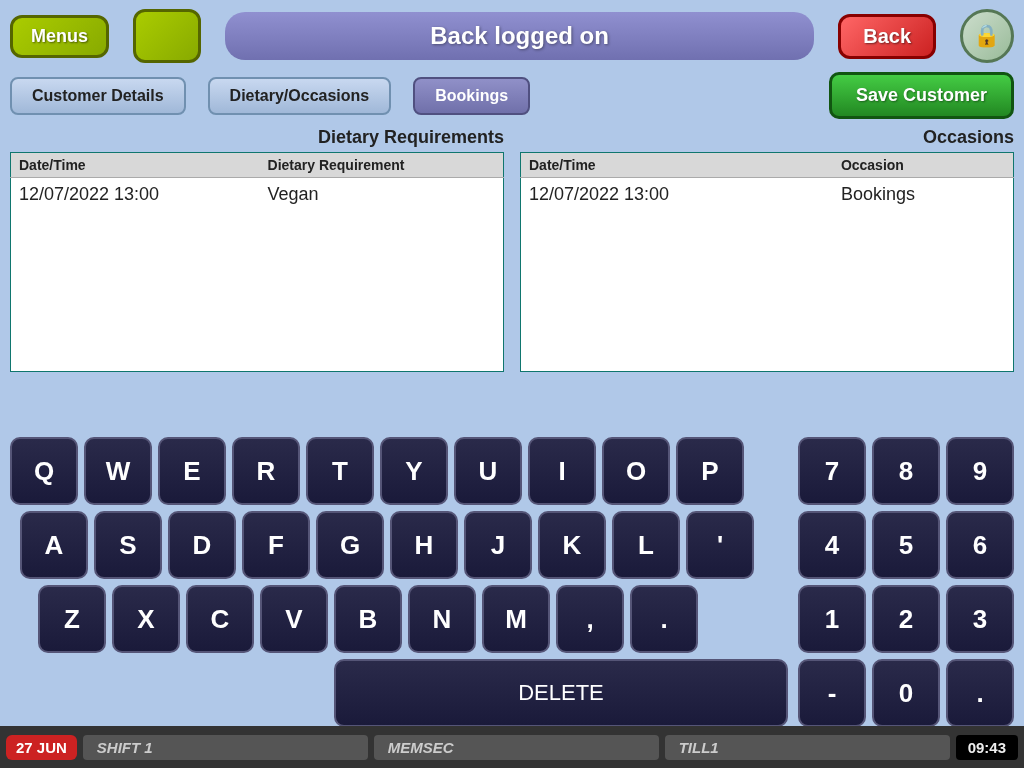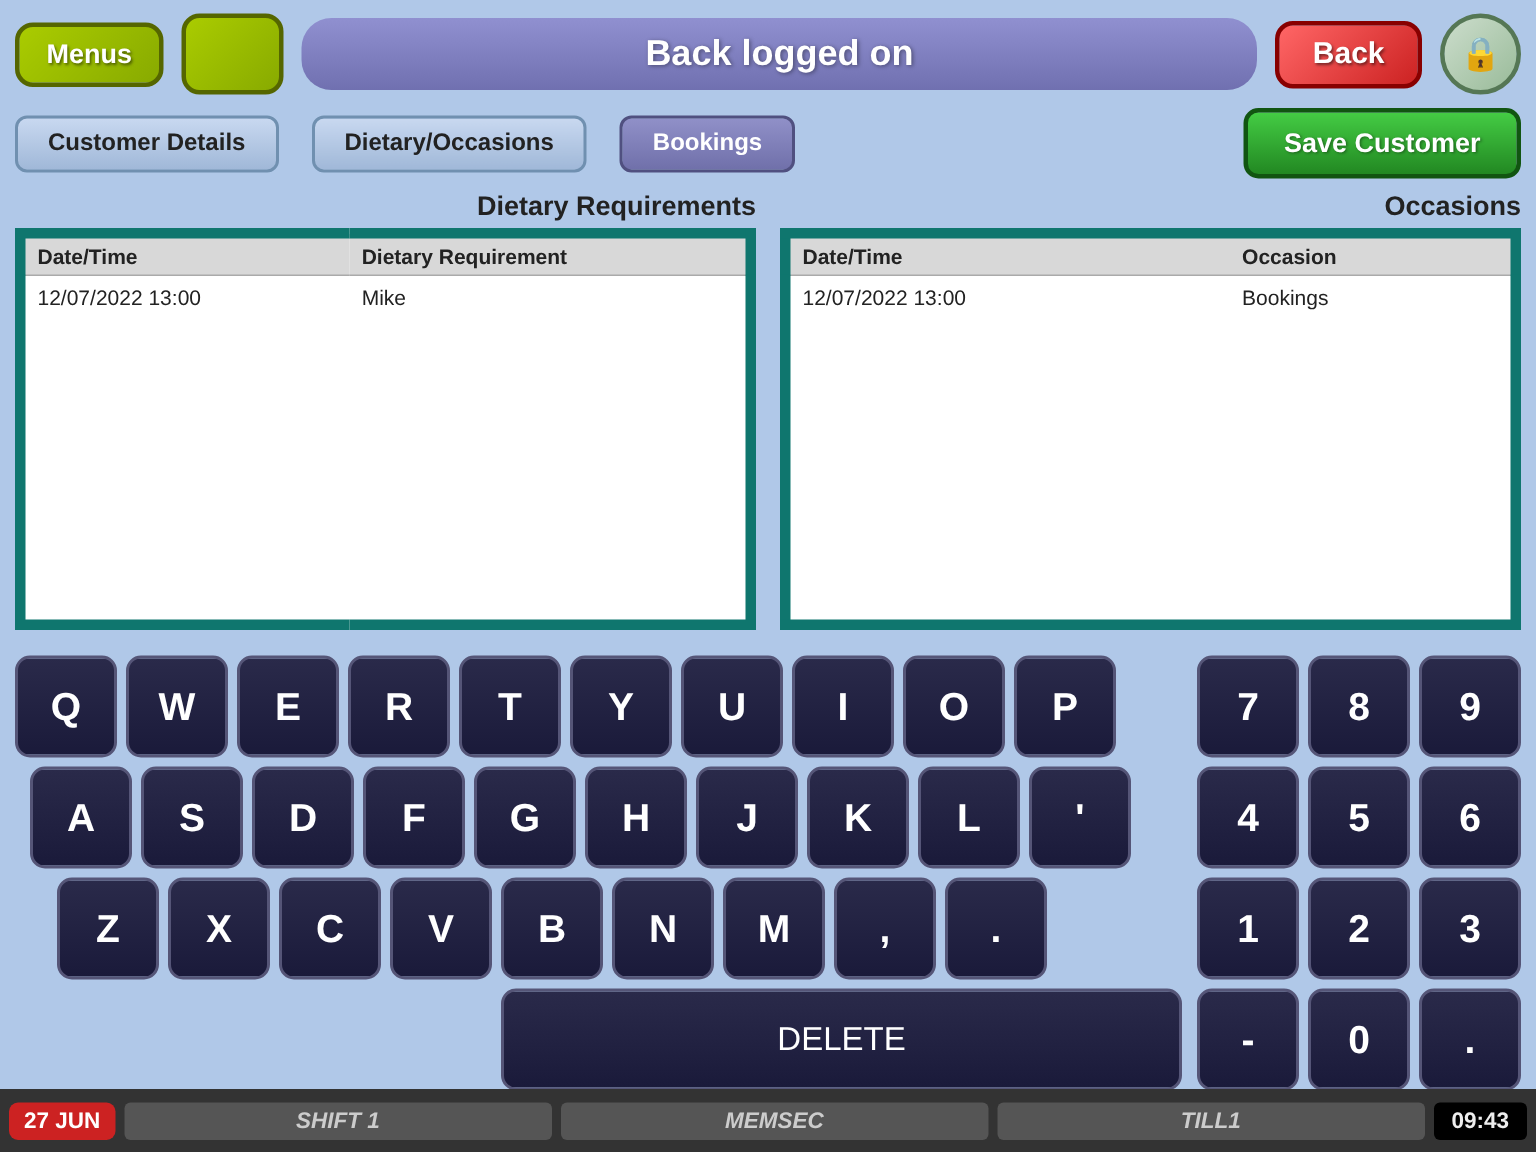--- a/index.html
+++ b/index.html
@@ -10,21 +10,21 @@
       font-family: Arial, sans-serif;
       overflow: hidden;
       position: relative;
     }
 
     
     .header {
       display: flex;
       align-items: center;
       padding: 8px 10px;
-      gap: 12px;
+      gap: 24px;
       height: 72px;
     }
     .btn-menus {
       background: linear-gradient(135deg, #aacc00, #88aa00);
       border: 3px solid #556600;
       border-radius: 12px;
       color: white;
       font-size: 18px;
       font-weight: bold;
       padding: 8px 18px;
@@ -124,38 +124,38 @@
       font-size: 18px;
       font-weight: bold;
       text-align: right;
       color: #222;
       margin-bottom: 4px;
     }
     .data-table {
       width: 100%;
       border-collapse: collapse;
       background: white;
-      border: 7px solid #0f766e;
-      height: 268px;
+      border: 1px solid #0f766e;
+      height: 220px;
       vertical-align: top;
     }
     .data-table thead tr {
       background: #d8d8d8;
     }
     .data-table th {
       text-align: left;
       padding: 4px 8px;
       font-size: 14px;
       font-weight: bold;
       border-bottom: 1px solid #aaa;
       color: #222;
     }
     .data-table td {
       padding: 16px 8px;
-      font-size: 14px;
+      font-size: 18px;
       color: #222;
       vertical-align: top;
     }
     .data-table tr:first-child td {
       padding-top: 6px;
     }
 
     
     .keyboard-area {
       padding: 10px 10px 0 10px;
@@ -241,21 +241,20 @@
     }
     .status-item {
       background: #555;
       color: #ccc;
       font-size: 15px;
       font-style: italic;
       font-weight: bold;
       padding: 4px 14px;
       border-radius: 4px;
       flex: 1;
-      text-align: center;
     }
     .status-time {
       background: #000000;
       color: #eee;
       font-size: 15px;
       font-weight: bold;
       padding: 4px 12px;
       border-radius: 4px;
     }
   </style>
@@ -286,21 +285,21 @@
     <table class="data-table">
       <thead>
         <tr>
           <th>Date/Time</th>
           <th>Dietary Requirement</th>
         </tr>
       </thead>
       <tbody>
         <tr>
           <td>12/07/2022 13:00</td>
-          <td>Mike</td>
+          <td>Vegan</td>
         </tr>
       </tbody>
     </table>
   </div>
 
   <div class="table-section">
     <div class="section-title">Occasions</div>
     <table class="data-table">
       <thead>
         <tr>

